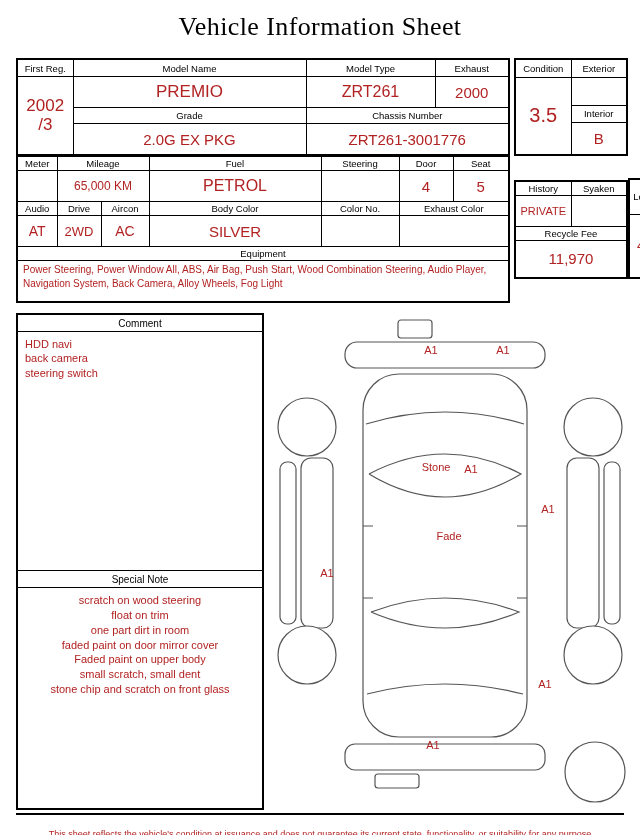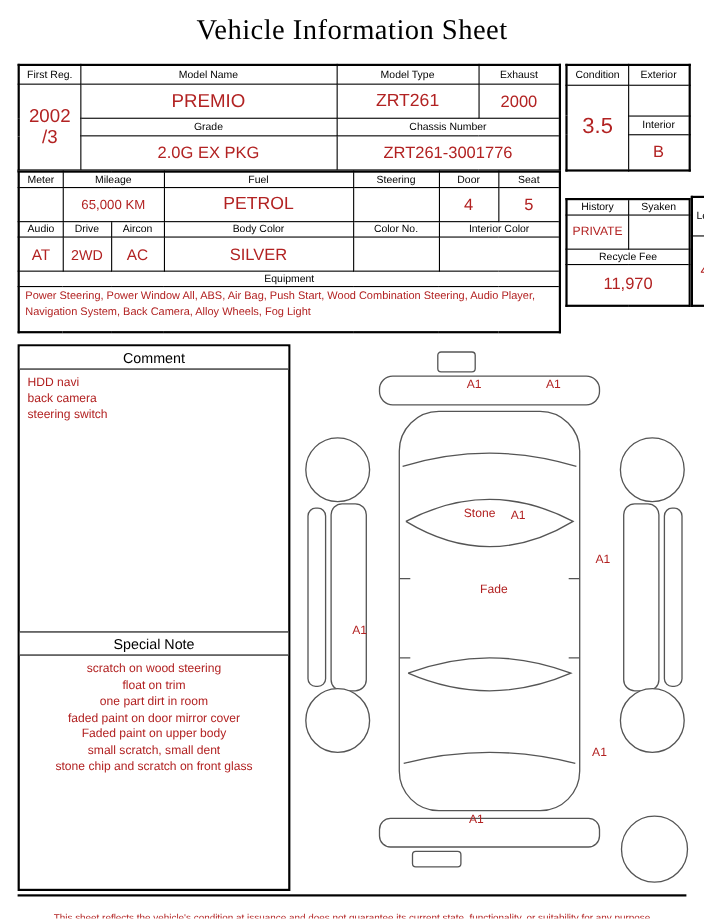--- a/index.html
+++ b/index.html
@@ -26,21 +26,21 @@
   td.eq { text-align:left; line-height:1.35; padding:2px 5px; vertical-align:top; }
 
   .block1 { position:absolute; top:58px; left:16px; display:flex; gap:4px;justify-content:center; }
   .block2 { position:absolute; top:155px; left:16px; display:flex; gap:4px; align-items:center; }
   .rightstack { display:flex; }
   .rightstack table + table { margin-top:-2px; }
 
   .comment-box { position:absolute; left:16px; top:313px; width:248px; height:497px;
                  border:2px solid var(--line); background:#fff; display:flex; flex-direction:column;
                  box-sizing:border-box; }
-  .box-hd { font-size:13px; text-align:center; padding:3px 0 2px 0; border-bottom:1px solid var(--line);
+  .box-hd { font-size:10px; text-align:center; padding:3px 0 2px 0; border-bottom:1px solid var(--line);
             flex:0 0 auto; background:#fff; }
   .note-hd { border-top:1px solid var(--line); }
   .comment-content { flex:0 0 228px; padding:5px 7px; color:var(--red); font-size:11px; line-height:1.3;
                      text-align:left; }
   .note-content { flex:1 1 auto; padding:5px 7px; color:var(--red); font-size:11px; line-height:1.35;
                   text-align:center; }
 
   .diagram { position:absolute; left:270px; top:312px; width:360px; height:500px; }
   .diagram svg { position:absolute; left:0; top:0; }
   .ann { position:absolute; transform:translate(-50%,-50%); color:var(--red); font-size:11px;
@@ -140,21 +140,21 @@
         <td></td>
         <td class="red fs15">4</td>
         <td class="red fs15">5</td>
       </tr>
       <tr class="lbl r14">
         <td>Audio</td>
         <td>Drive</td>
         <td>Aircon</td>
         <td>Body Color</td>
         <td>Color No.</td>
-        <td colspan="2">Interior Color</td>
+        <td colspan="2">Exhaust Color</td>
       </tr>
       <tr class="v30">
         <td class="red fs14">AT</td>
         <td class="red fs13">2WD</td>
         <td class="red fs14">AC</td>
         <td class="red fs15">SILVER</td>
         <td></td>
         <td colspan="2"></td>
       </tr>
       <tr class="lbl r14">

